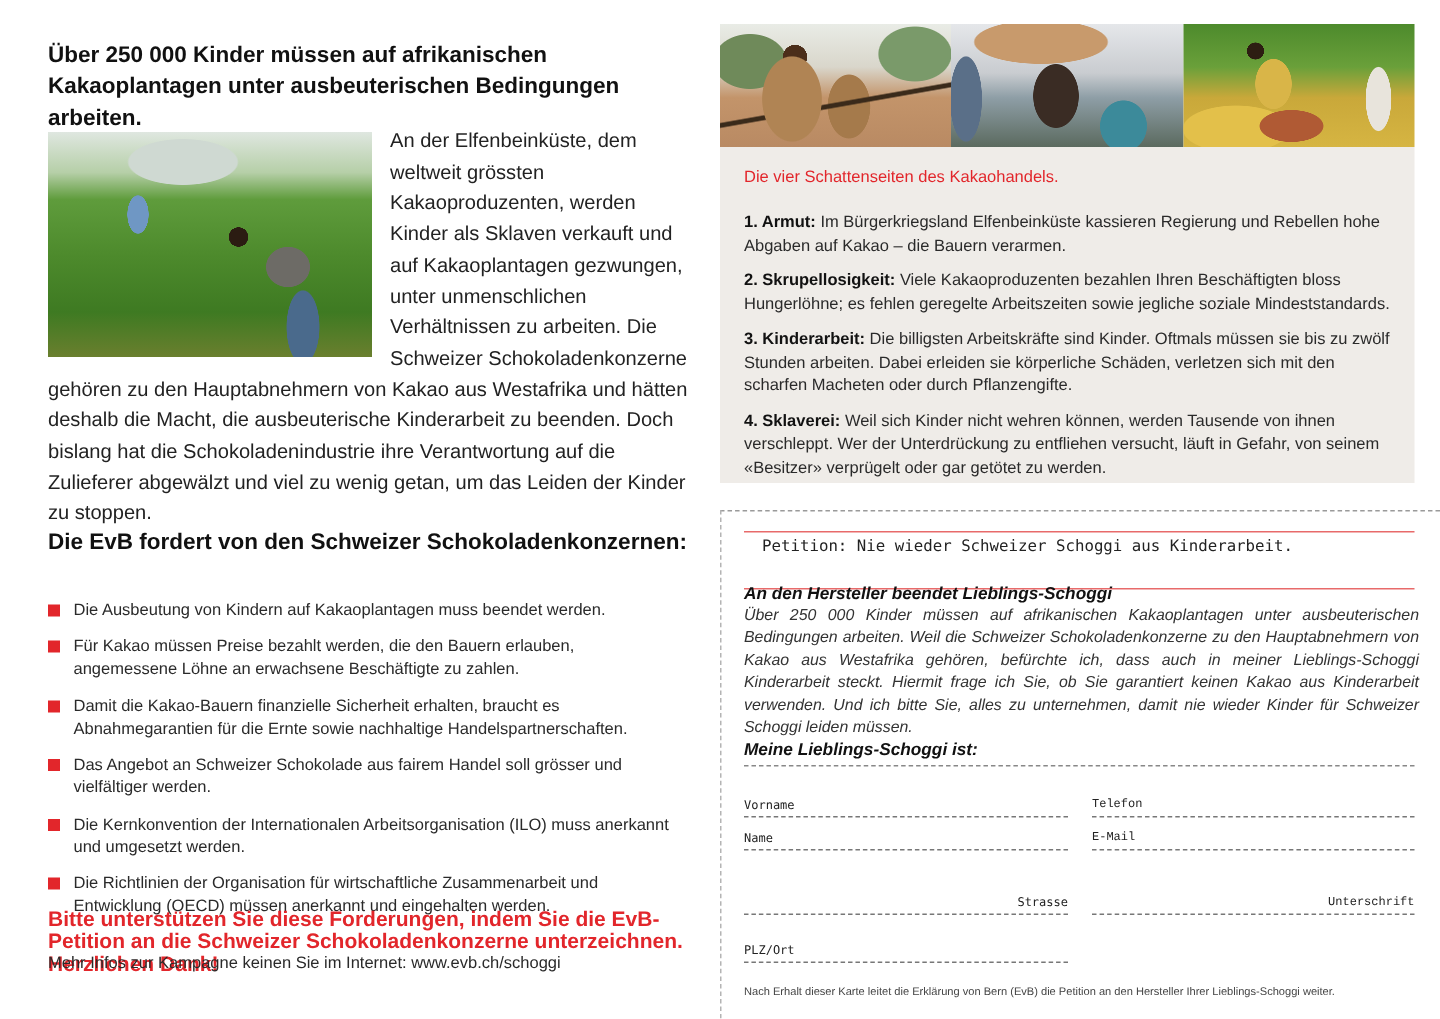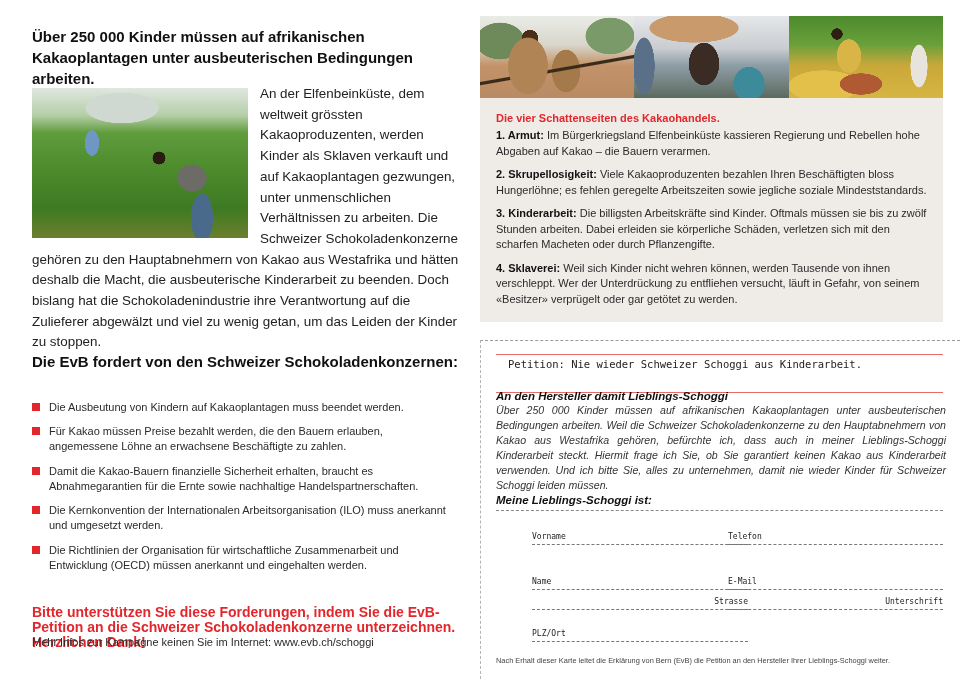--- a/index.html
+++ b/index.html
@@ -88,21 +88,21 @@
         radial-gradient(ellipse 14px 35px at 130px 50px, #e8e4dc 0 60%, transparent 62%),
         radial-gradient(ellipse 50px 22px at 35px 70px, #e3c04a 0 70%, transparent 72%),
         linear-gradient(180deg, #4d8a2c 0%, #6aa03a 35%, #c9a83a 60%, #d6b542 100%);
     }
 
     .facts-box {
       left: 480px; top: 98px; width: 463px; height: 224px;
       background: #efece8; padding: 13px 16px 0 16px;
     }
     .facts-title {
-      font-weight: bold; font-size: 11px; line-height: 15px; color: #e2262b; margin-bottom: 2px;
+      font-weight: normal; font-size: 11px; line-height: 15px; color: #e2262b; margin-bottom: 15px;
     }
     .fact {
       font-size: 11px; line-height: 15.5px; color: #2a2a2a; margin-bottom: 8px;
     }
     .fact b { color: #111; }
 
     .cut-top {
       left: 480px; top: 340px; width: 480px; height: 0;
       border-top: 1px dashed #9a9a9a;
     }
@@ -133,24 +133,24 @@
     .fav-line {
       left: 496px; top: 510px; width: 447px; height: 0;
       border-top: 1px dashed #888;
     }
 
     .field {
       height: 14px; border-bottom: 1px dashed #777;
       font-family: "DejaVu Sans Mono", monospace; font-size: 8px; line-height: 12px; color: #222;
     }
     .field-label { display: inline-block; }
-    .f-col1 { left: 496px; width: 216px; margin-left: 36px; }
-    .f-col2 { left: 728px; width: 215px; }
+    .f-col1 { left: 496px; width: 216px; }
+    .f-col2 { left: 728px; width: 215px; font-family: Liberation Mono, monospace; }
     .f-row1 { top: 531px; }
-    .f-row2 { top: 576px; }
+    .f-row2 { top: 553px; }
     .f-row3 { top: 596px; text-align: right; }
     .f-row4 { top: 628px; }
 
     .footnote {
       left: 496px; top: 656px; width: 450px;
       font-size: 7.4px; line-height: 10px; color: #444;
     }
   </style>
 </head>
 <body>
@@ -163,21 +163,21 @@
   <div class="intro-float"></div>
   <p class="intro-text">An der Elfenbeinküste, dem weltweit grössten Kakaoproduzenten, werden Kinder als Sklaven verkauft und auf Kakaoplantagen gezwungen, unter unmenschlichen Verhältnissen zu arbeiten. Die Schweizer Schokoladenkonzerne gehören zu den Hauptabnehmern von Kakao aus Westafrika und hätten deshalb die Macht, die ausbeuterische Kinderarbeit zu beenden. Doch bislang hat die Schokoladenindustrie ihre Verantwortung auf die Zulieferer abgewälzt und viel zu wenig getan, um das Leiden der Kinder zu stoppen.</p>
 </div>
 
 <h2 class="abs demands-title">Die EvB fordert von den Schweizer Schokoladenkonzernen:</h2>
 
 <ul class="abs demands">
   <li><span class="bullet"></span><span>Die Ausbeutung von Kindern auf Kakaoplantagen muss beendet werden.</span></li>
   <li><span class="bullet"></span><span>Für Kakao müssen Preise bezahlt werden, die den Bauern erlauben, angemessene Löhne an erwachsene Beschäftigte zu zahlen.</span></li>
   <li><span class="bullet"></span><span>Damit die Kakao-Bauern finanzielle Sicherheit erhalten, braucht es Abnahmegarantien für die Ernte sowie nachhaltige Handelspartnerschaften.</span></li>
-  <li><span class="bullet"></span></li>
+  <li><span class="bullet"></span><span>Das Angebot an Schweizer Schokolade aus fairem Handel soll grösser und vielfältiger werden.</span></li>
   <li><span class="bullet"></span><span>Die Kernkonvention der Internationalen Arbeitsorganisation (ILO) muss anerkannt und umgesetzt werden.</span></li>
   <li><span class="bullet"></span><span>Die Richtlinien der Organisation für wirtschaftliche Zusammenarbeit und Entwicklung (OECD) müssen anerkannt und eingehalten werden.</span></li>
 </ul>
 
 <p class="abs appeal">Bitte unterstützen Sie diese Forderungen, indem Sie die EvB-Petition an die Schweizer Schokoladenkonzerne unterzeichnen. Herzlichen Dank!</p>
 <p class="abs more-info">Mehr Infos zur Kampagne keinen Sie im Internet: www.evb.ch/schoggi</p>
 
 <div class="abs photo-strip">
   <div class="photo photo-1"></div>
   <div class="photo photo-2"></div>
@@ -190,21 +190,21 @@
   <p class="fact"><b>2. Skrupellosigkeit:</b><span> Viele Kakaoproduzenten bezahlen Ihren Beschäftigten bloss Hungerlöhne; es fehlen geregelte Arbeitszeiten sowie jegliche soziale Mindeststandards.</span></p>
   <p class="fact"><b>3. Kinderarbeit:</b><span> Die billigsten Arbeitskräfte sind Kinder. Oftmals müssen sie bis zu zwölf Stunden arbeiten. Dabei erleiden sie körperliche Schäden, verletzen sich mit den scharfen Macheten oder durch Pflanzengifte.</span></p>
   <p class="fact"><b>4. Sklaverei:</b><span> Weil sich Kinder nicht wehren können, werden Tausende von ihnen verschleppt. Wer der Unterdrückung zu entfliehen versucht, läuft in Gefahr, von seinem «Besitzer» verprügelt oder gar getötet zu werden.</span></p>
 </div>
 
 <div class="abs cut-top"></div>
 <div class="abs cut-left"></div>
 
 <div class="abs petition-banner">Petition: Nie wieder Schweizer Schoggi aus Kinderarbeit.</div>
 
-<div class="abs letter-heading">An den Hersteller damit Lieblings-Schoggi</div>
+<div class="abs letter-heading">An den Hersteller beendet Lieblings-Schoggi</div>
 <p class="abs letter-body">Über 250 000 Kinder müssen auf afrikanischen Kakaoplantagen unter ausbeuterischen Bedingungen arbeiten. Weil die Schweizer Schokoladenkonzerne zu den Hauptabnehmern von Kakao aus Westafrika gehören, befürchte ich, dass auch in meiner Lieblings-Schoggi Kinderarbeit steckt. Hiermit frage ich Sie, ob Sie garantiert keinen Kakao aus Kinderarbeit verwenden. Und ich bitte Sie, alles zu unternehmen, damit nie wieder Kinder für Schweizer Schoggi leiden müssen.</p>
 
 <div class="abs fav-label">Meine Lieblings-Schoggi ist:</div>
 <div class="abs fav-line"></div>
 
 <div class="abs field f-col1 f-row1">
   <span class="field-label">Vorname</span>
 </div>
 <div class="abs field f-col2 f-row1">
   <span class="field-label">Telefon</span>

